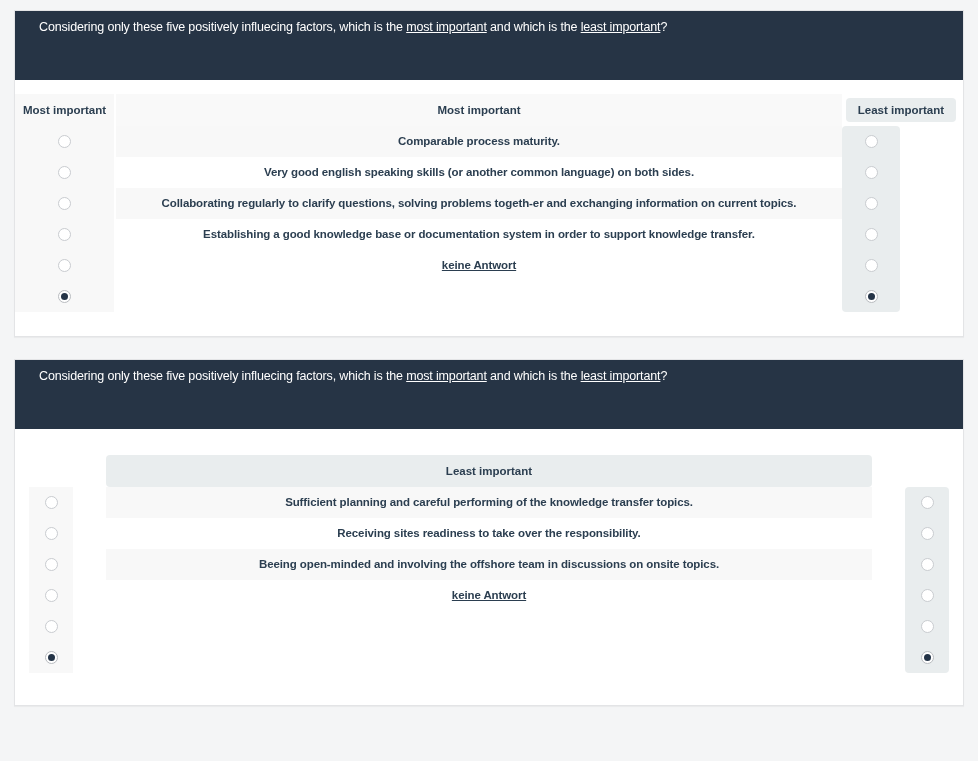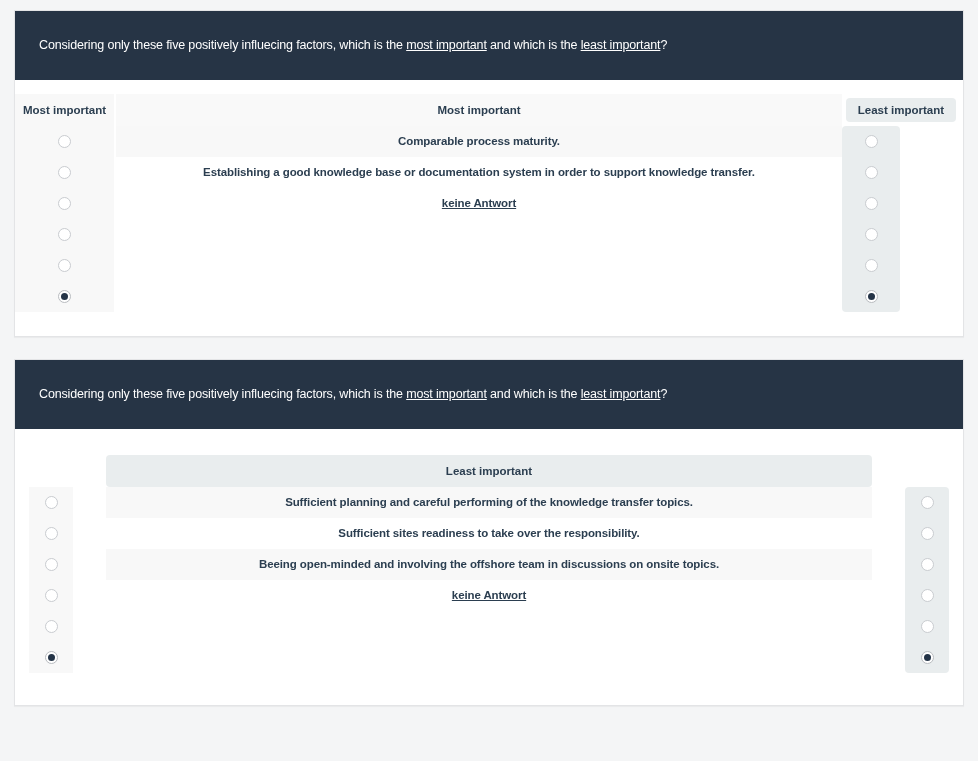--- a/index.html
+++ b/index.html
@@ -20,23 +20,22 @@
     border: 1px solid #e3e4e6;
     margin: 0 14px;
     box-shadow: 0 1px 1px rgba(0,0,0,.04);
   }
   .card.block1 { margin-top: 10px; }
   .card.block2 { margin-top: 22px; }
 
   .card-header {
     background: #263445;
     color: #ffffff;
-    padding: 0 24px;
-    display: flex;
-    align-items: center;
+    padding: 8px 24px;
+    display: flex;
   }
   .block1 .card-header { height: 69px; }
   .block2 .card-header { height: 69px; }
 
   .question-text {
     font-size: 12.5px;
     line-height: 1.4;
     color: #ffffff;
     letter-spacing: -0.15px;
     white-space: nowrap;
@@ -189,20 +188,26 @@
         </div>
 
         <div class="b1-gap"></div>
 
         <div class="col-statements">
           <div class="hdr hdr-row hdr-light">Most important</div>
           <div class="row alt">
               <div class="stmt">Comparable process maturity.</div>
             </div>
           <div class="row plain">
+              <div class="stmt">Very good english speaking skills (or another common language) on both sides.</div>
+            </div>
+          <div class="row alt">
+              <div class="stmt">Collaborating regularly to clarify questions, solving problems togeth-er and exchanging information on current topics.</div>
+            </div>
+          <div class="row plain">
               <div class="stmt">Establishing a good knowledge base or documentation system in order to support knowledge transfer.</div>
             </div>
           <div class="row plain">
               <div class="stmt last">keine Antwort</div>
             </div>
         </div>
 
         <div class="b1-rightpad">
           <div class="hdr hdr-row" style="justify-content:flex-end; padding-right:7px;">
             <span class="hdr-badge">Least important</span>
@@ -268,21 +273,21 @@
         </div>
 
         <div class="b2-gap"></div>
 
         <div class="col-statements">
           <div class="hdr hdr-row hdr-tint">Least important</div>
           <div class="row alt">
               <div class="stmt">Sufficient planning and careful performing of the knowledge transfer topics.</div>
             </div>
           <div class="row plain">
-              <div class="stmt">Sufficient sites readiness to take over the responsibility.</div>
+              <div class="stmt">Receiving sites readiness to take over the responsibility.</div>
             </div>
           <div class="row alt">
               <div class="stmt">Beeing open-minded and involving the offshore team in discussions on onsite topics.</div>
             </div>
           <div class="row plain">
               <div class="stmt last">keine Antwort</div>
             </div>
         </div>
 
         <div class="b2-gap"></div>

